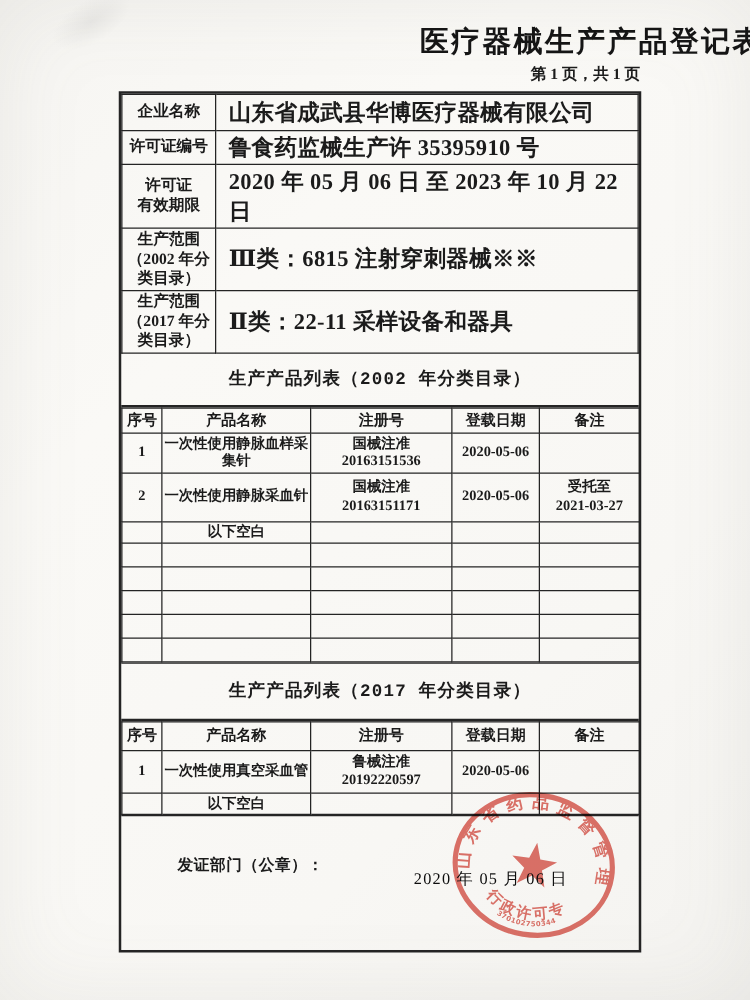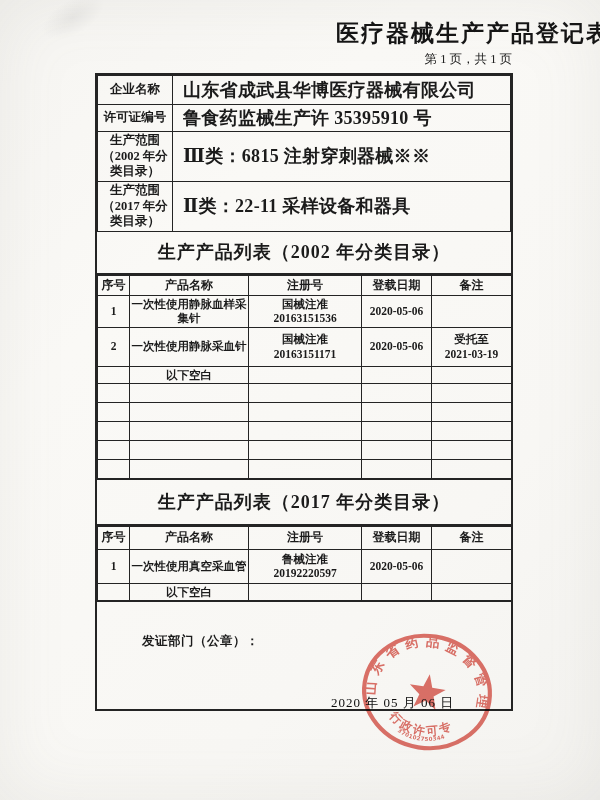--- a/index.html
+++ b/index.html
@@ -22,21 +22,21 @@
     transform:rotate(-30deg);
   }
   .title{
     position:absolute;top:18px;left:11px;width:100%;
     text-align:right;padding-left:42px;box-sizing:border-box;
     font-size:23px;font-weight:bold;letter-spacing:2px;
     color:#151515;
   }
   .page-ind{
     position:absolute;top:51px;right:88px;
-    font-size:12.5px;font-weight:normal;
+    font-size:12.5px;font-weight:bold;
   }
   .formtable{
     position:absolute;left:95px;top:73px;width:418px;
     border:2px solid #242424;
     box-sizing:border-box;
   }
   table{border-collapse:collapse;width:100%;table-layout:fixed;}
   td,th{
     border:1.5px solid #242424;
     font-weight:bold;
@@ -47,23 +47,24 @@
   .info-table td.lbl{
     width:70px;text-align:center;font-size:12.5px;
     white-space:pre-line;line-height:1.25;
   }
   .info-table td.val{
     font-size:18px;text-align:left;padding-left:10px;letter-spacing:.3px;
   }
   
   .section-title{
     border-bottom:2px solid #242424;
-    text-align:left;font-size:18px;font-weight:bold;
+    text-align:left;font-size:14px;font-weight:bold;
     display:flex;align-items:center;justify-content:center;
     letter-spacing:1px;
+    font-family:Liberation Mono, monospace;
   }
   .st2002{height:41px;}
   .st2017{height:44px;border-top:.5px solid #242424;}
   
   .prod-table th{font-size:12px;text-align:center;}
   .prod-table td{
     font-size:11.5px;text-align:center;
     white-space:pre-line;line-height:1.25;
   }
   .prod-table td.name{padding:1px 1px;}
@@ -102,20 +103,25 @@
 
     <table class="info-table">
       <tbody>
           <tr style="height:29px">
         <td class="lbl">企业名称</td>
         <td class="val">山东省成武县华博医疗器械有限公司</td>
       </tr>
       <tr style="height:24px">
         <td class="lbl">许可证编号</td>
         <td class="val">鲁食药监械生产许 35395910 号</td>
+      </tr>
+      <tr style="height:34px">
+        <td class="lbl">许可证
+有效期限</td>
+        <td class="val">2020 年 05 月 06 日 至 2023 年 10 月 22 日</td>
       </tr>
       <tr style="height:39px">
         <td class="lbl">生产范围
 （2002 年分
 类目录）</td>
         <td class="val">Ⅲ类：6815 注射穿刺器械※※</td>
       </tr>
       <tr style="height:45px">
         <td class="lbl">生产范围
 （2017 年分
@@ -151,21 +157,21 @@
         <td>2020-05-06</td>
         <td></td>
       </tr>
       <tr style="height:39px">
         <td>2</td>
         <td class="name">一次性使用静脉采血针</td>
         <td>国械注准
 20163151171</td>
         <td>2020-05-06</td>
         <td>受托至
-2021-03-19</td>
+2021-03-27</td>
       </tr>
       <tr style="height:14px">
         <td></td>
         <td class="name">以下空白</td>
         <td></td>
         <td></td>
         <td></td>
       </tr>
       <tr style="height:19px">
         <td></td>

